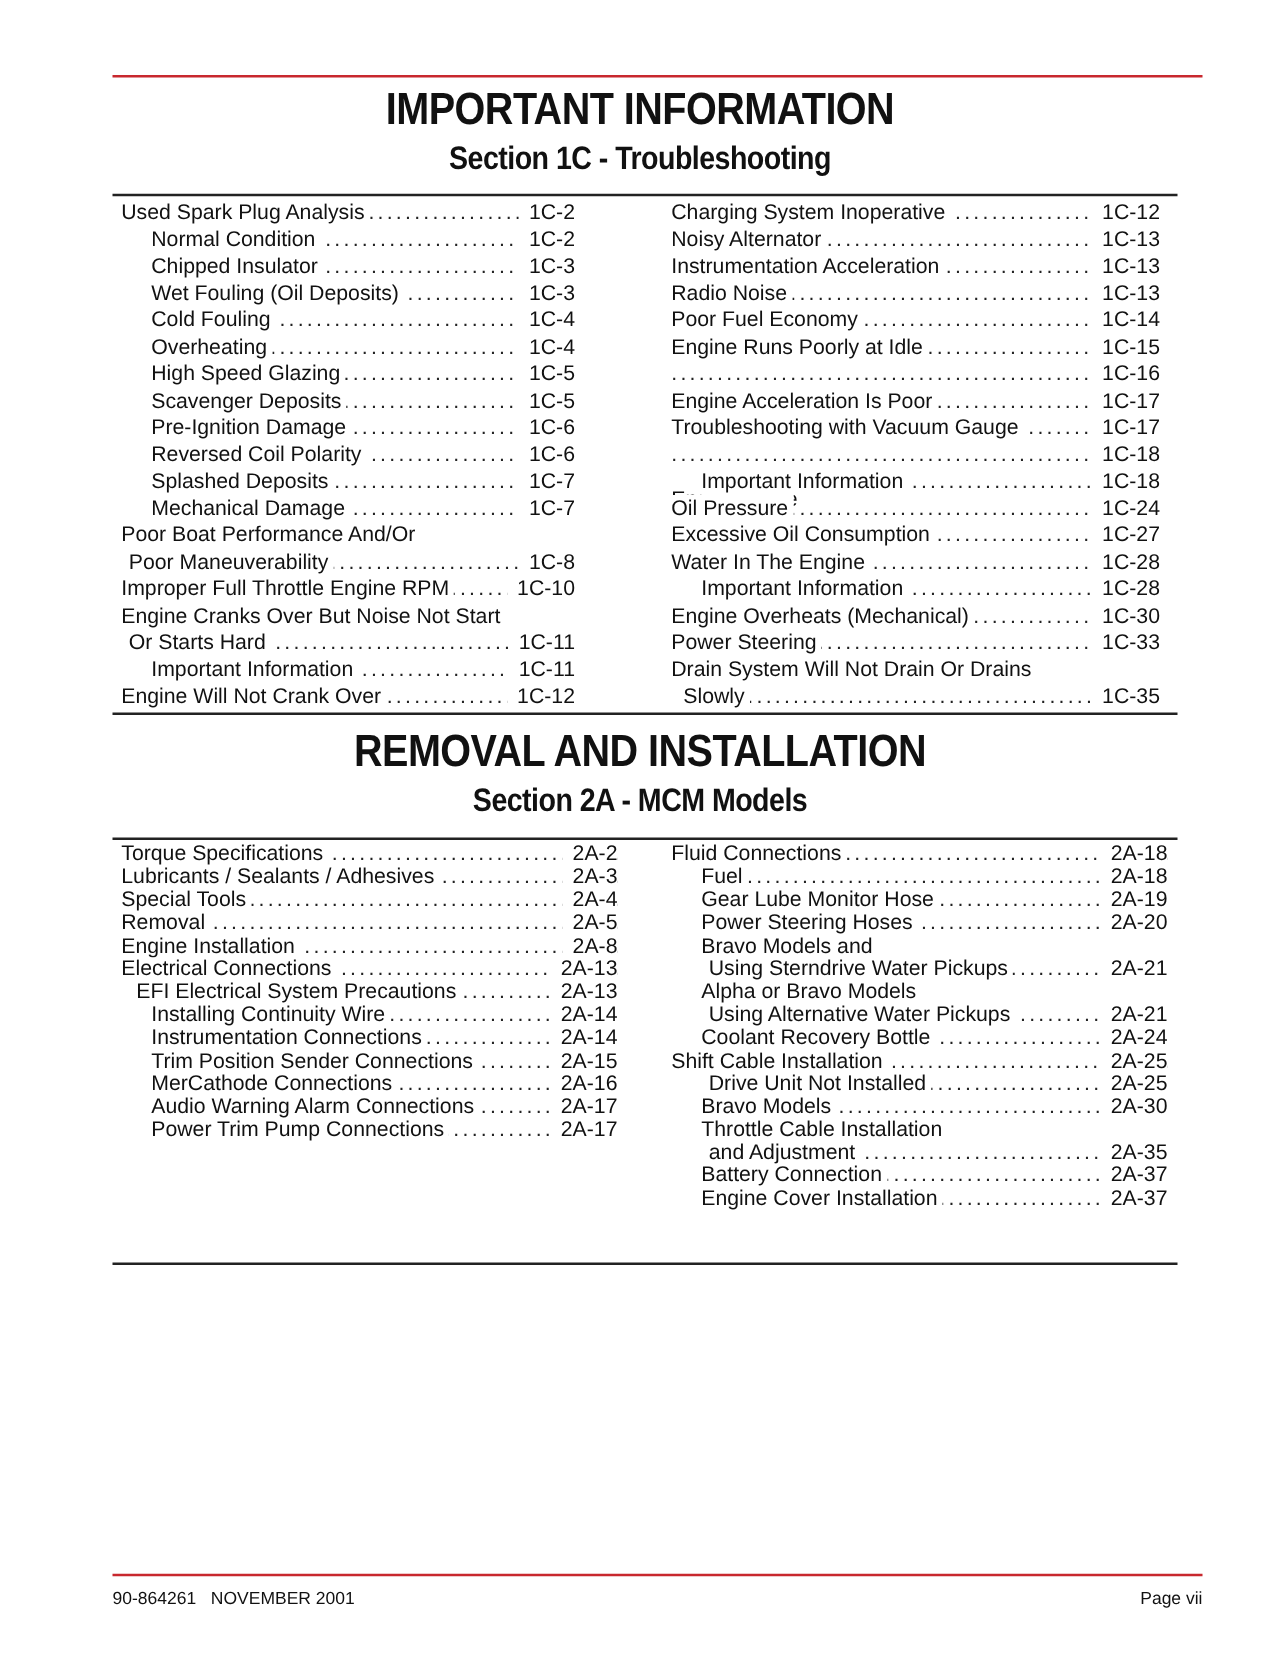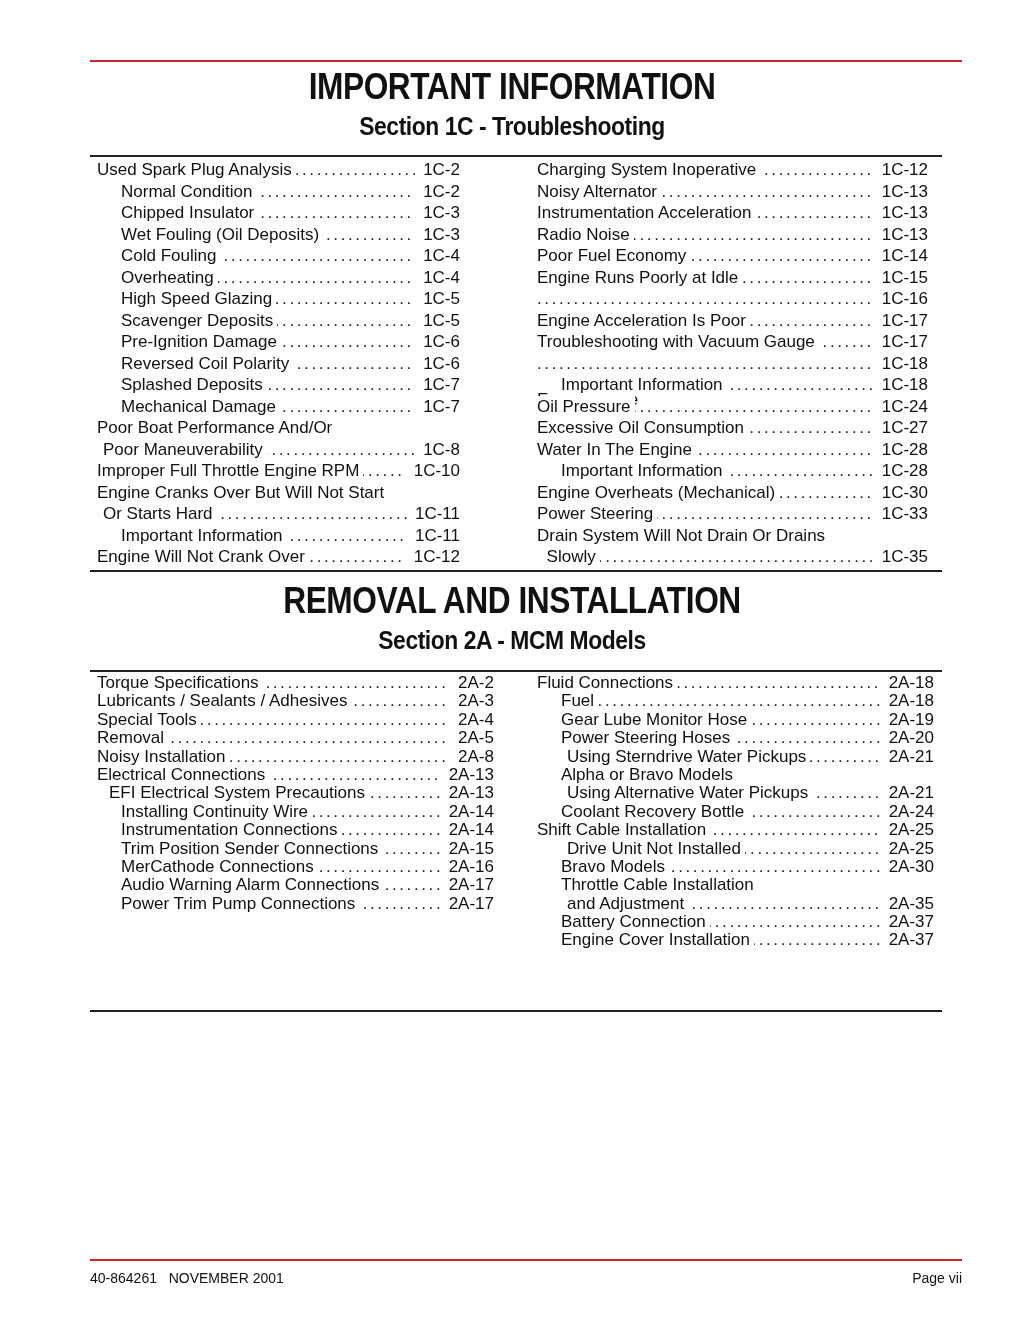--- a/index.html
+++ b/index.html
@@ -93,21 +93,21 @@
       <span class="dots" style="left: 6px;">........................................................................................................................</span>
       <span class="txt" style="left: 6px;">Poor Maneuverability</span>
       <span class="pg">1C-8</span>
     </div>
     <div class="row">
       <span class="dots" style="left: 0px;">........................................................................................................................</span>
       <span class="txt" style="left: 0px;">Improper Full Throttle Engine RPM</span>
       <span class="pg">1C-10</span>
     </div>
     <div class="row">
-      <span class="txt" style="left: 0px;">Engine Cranks Over But Will Not Start</span>
+      <span class="txt" style="left: 0px;">Engine Cranks Over But Noise Not Start</span>
     </div>
     <div class="row">
       <span class="dots" style="left: 6px;">........................................................................................................................</span>
       <span class="txt" style="left: 6px;">Or Starts Hard</span>
       <span class="pg">1C-11</span>
     </div>
     <div class="row">
       <span class="dots" style="left: 24px;">........................................................................................................................</span>
       <span class="txt" style="left: 24px;">Important Information</span>
       <span class="pg">1C-11</span>
@@ -235,21 +235,21 @@
       <span class="txt" style="left: 0px;">Special Tools</span>
       <span class="pg">2A-4</span>
     </div>
     <div class="row">
       <span class="dots" style="left: 0px;">........................................................................................................................</span>
       <span class="txt" style="left: 0px;">Removal</span>
       <span class="pg">2A-5</span>
     </div>
     <div class="row">
       <span class="dots" style="left: 0px;">........................................................................................................................</span>
-      <span class="txt" style="left: 0px;">Noisy Installation</span>
+      <span class="txt" style="left: 0px;">Engine Installation</span>
       <span class="pg">2A-8</span>
     </div>
     <div class="row">
       <span class="dots" style="left: 0px;">........................................................................................................................</span>
       <span class="txt" style="left: 0px;">Electrical Connections</span>
       <span class="pg">2A-13</span>
     </div>
     <div class="row">
       <span class="dots" style="left: 24px;">........................................................................................................................</span>
       <span class="txt" style="left: 12px;">EFI Electrical System Precautions</span>
@@ -299,20 +299,23 @@
     </div>
     <div class="row">
       <span class="dots" style="left: 24px;">........................................................................................................................</span>
       <span class="txt" style="left: 24px;">Gear Lube Monitor Hose</span>
       <span class="pg">2A-19</span>
     </div>
     <div class="row">
       <span class="dots" style="left: 24px;">........................................................................................................................</span>
       <span class="txt" style="left: 24px;">Power Steering Hoses</span>
       <span class="pg">2A-20</span>
+    </div>
+    <div class="row">
+      <span class="txt" style="left: 24px;">Bravo Models and</span>
     </div>
     <div class="row">
       <span class="dots" style="left: 30px;">........................................................................................................................</span>
       <span class="txt" style="left: 30px;">Using Sterndrive Water Pickups</span>
       <span class="pg">2A-21</span>
     </div>
     <div class="row">
       <span class="txt" style="left: 24px;">Alpha or Bravo Models</span>
     </div>
     <div class="row">
@@ -358,15 +361,15 @@
       <span class="txt" style="left: 24px;">Engine Cover Installation</span>
       <span class="pg">2A-37</span>
     </div>
   </div>
 
 <div class="rule-dark" style="top:1010px;"></div>
 
 <div class="rule-red" style="top:1259px;"></div>
 
 <div class="footer" style="left:90px;">
-  <span>40-864261</span>&nbsp;&nbsp;&nbsp;<span>NOVEMBER 2001</span>
+  <span>90-864261</span>&nbsp;&nbsp;&nbsp;<span>NOVEMBER 2001</span>
 </div>
 <div class="footer" style="right:62px;">Page vii</div>
 
 </body></html>

